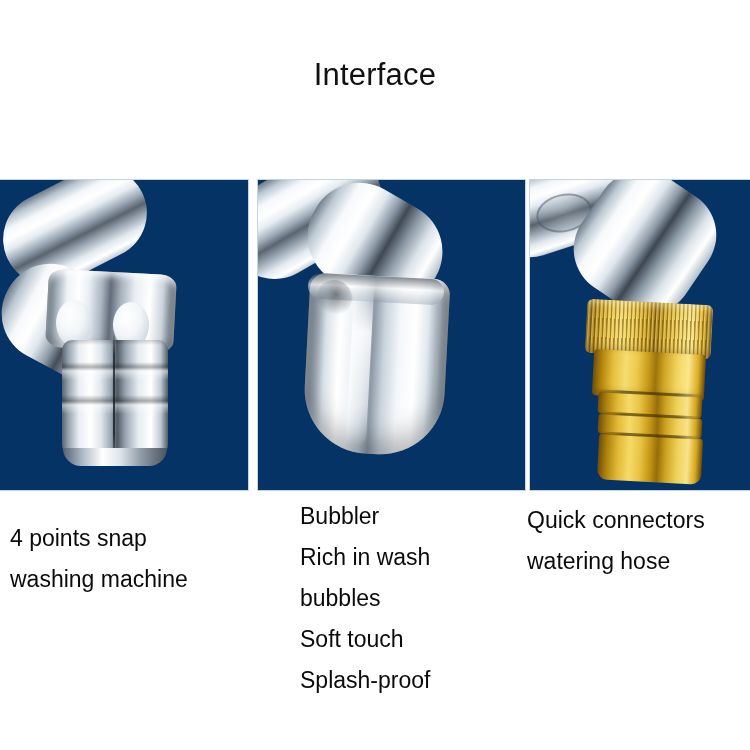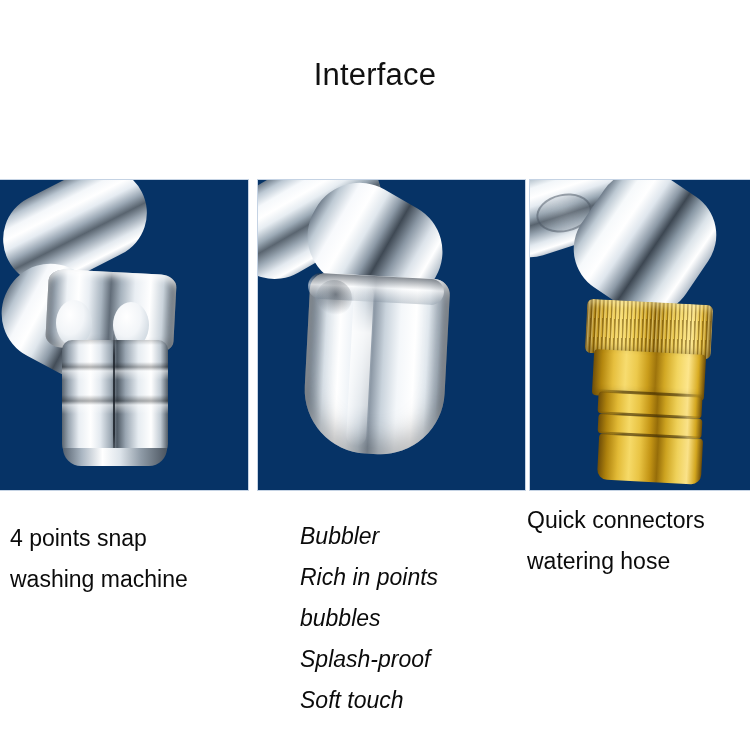--- a/index.html
+++ b/index.html
@@ -287,21 +287,21 @@
   
   .caption {
     position: absolute;
     font-size: 23px;
     line-height: 41px;
     font-weight: 400;
     color: #0b0b0b;
     white-space: nowrap;
   }
   .caption-1 { left: 10px;  top: 518px; }
-  .caption-2 { left: 300px; top: 516px; font-style: italic; }
+  .caption-2 { left: 300px; top: 496px; }
   .caption-3 { left: 527px; top: 500px; }
   .caption div { white-space: nowrap; }
 </style>
 </head>
 <body>
 
 <div class="page-title">Interface</div>
 
 <div class="panel-strip">
 
@@ -347,22 +347,22 @@
 
 </div>
 
 <div class="caption caption-1">
   <div>4 points snap</div>
   <div>washing machine</div>
 </div>
 
 <div class="caption caption-2">
   <div>Bubbler</div>
-  <div>Rich in points</div>
+  <div>Rich in wash</div>
   <div>bubbles</div>
+  <div>Soft touch</div>
   <div>Splash-proof</div>
-  <div>Soft touch</div>
 </div>
 
 <div class="caption caption-3">
   <div>Quick connectors</div>
   <div>watering hose</div>
 </div>
 
 </body></html>

